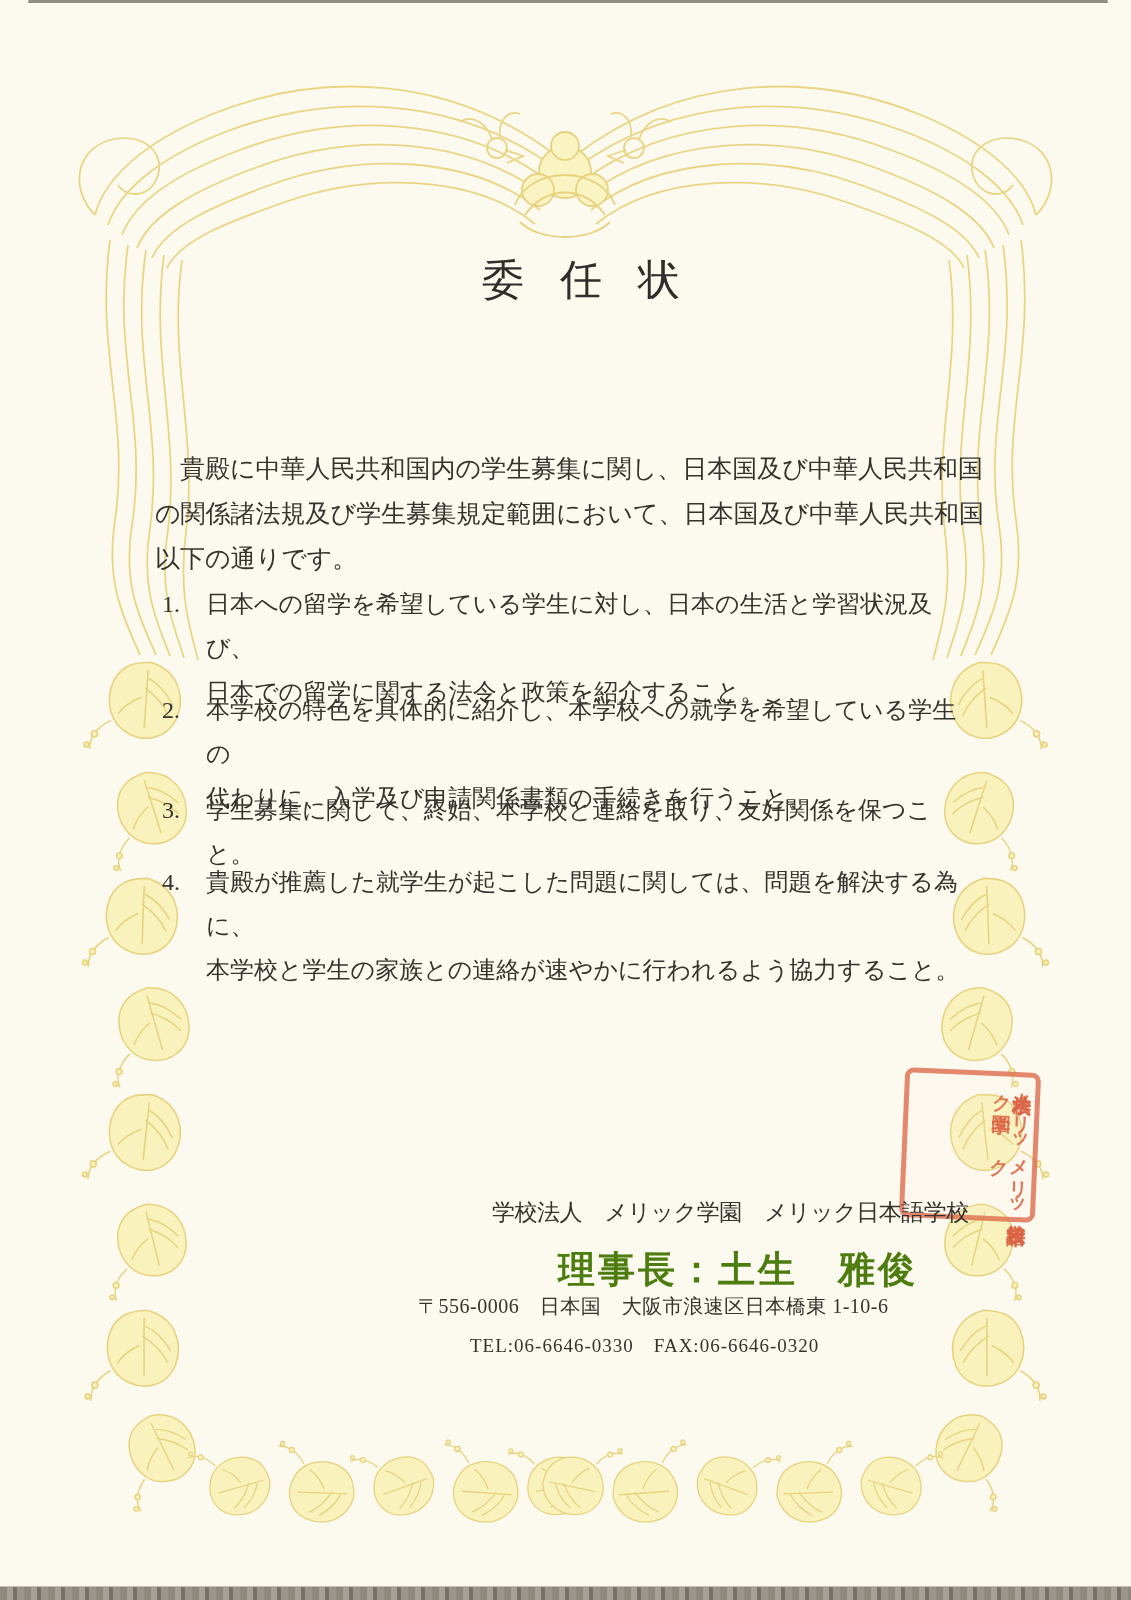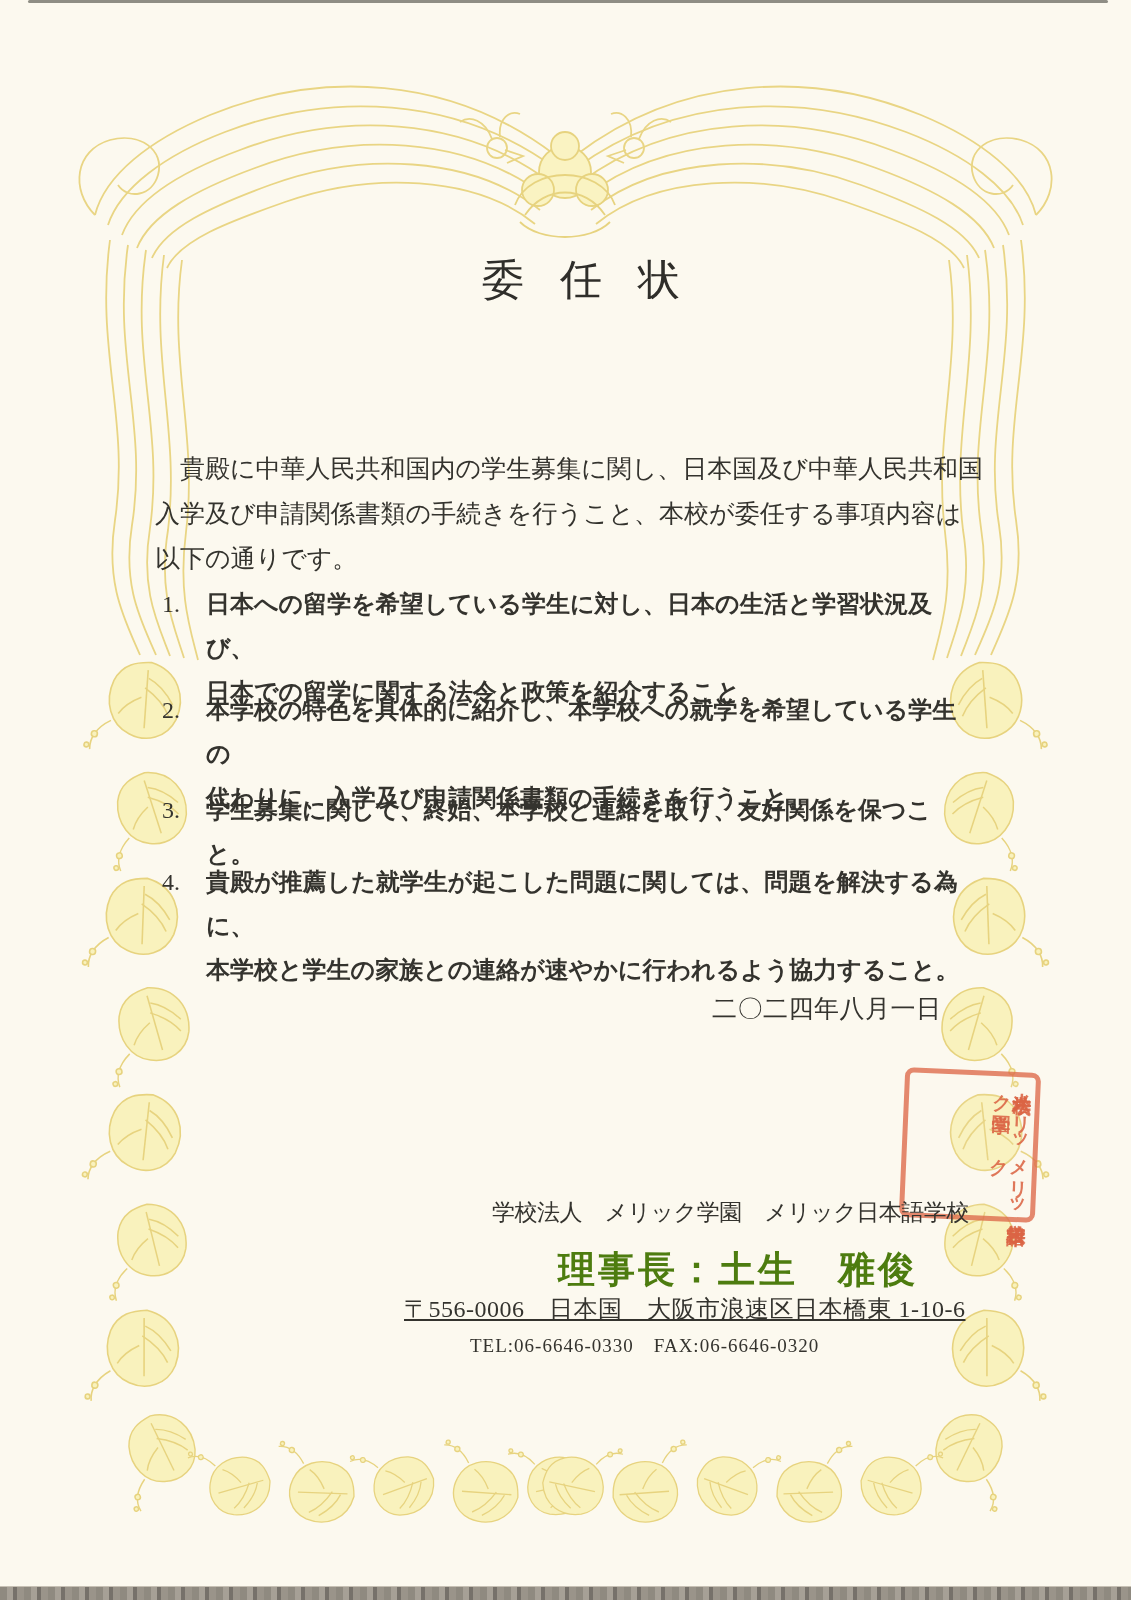--- a/index.html
+++ b/index.html
@@ -38,40 +38,40 @@
   .intro{
     position:absolute;top:446px;left:155px;width:830px;
     font-size:25px;line-height:45px;white-space:pre-wrap;
   }
   .item{
     position:absolute;left:158px;width:820px;
     display:flex;align-items:flex-start;
     font-size:24px;line-height:44px;
   }
   .item-number{flex:0 0 44px;padding-left:4px;}
-  .item-text{flex:1;white-space:pre-wrap;font-weight:bold;}
+  .item-text{flex:1;white-space:pre-wrap;}
   .item-1{top:582px;}
   .item-2{top:688px;}
   .item-3{top:788px;}
   .item-4{top:860px;}
   .date-line{
     position:absolute;top:992px;left:712px;
     font-size:25px;letter-spacing:0.5px;
   }
   .school-line{
     position:absolute;top:1160px;left:492px;
     font-size:23px;letter-spacing:-0.5px;margin-top:37px;
   }
   .signer-line{
     position:absolute;top:1206px;left:558px;
     font-size:37px;font-weight:bold;letter-spacing:3px;color:#4d7c0f;margin-top:39px;
   }
   .address-line{
-    position:absolute;top:1293px;left:404px;
-    font-size:24px;letter-spacing:0.5px;text-decoration:underline;
+    position:absolute;top:1293px;left:418px;
+    font-size:20px;letter-spacing:0.5px;
   }
   .tel-line{
     position:absolute;top:1333px;left:470px;
     font-size:19px;letter-spacing:1px;
   }
   
   .seal{
     position:absolute;top:1070px;left:902px;
     width:136px;height:150px;
     border:5px solid rgba(221,104,72,.78);
@@ -164,21 +164,21 @@
     </g>
   </svg>
 
   <div class="scan-top-line"></div>
   <div class="scan-bottom-strip"></div>
 
   <h1 class="doc-title">委　任　状</h1>
 
 
   <div class="intro">　貴殿に中華人民共和国内の学生募集に関し、日本国及び中華人民共和国
-入学及び申請関係書類の手続きを行うこと、本校が委任する事項内容は
+の関係諸法規及び学生募集規定範囲において、日本国及び中華人民共和国
 以下の通りです。</div>
 
   <div class="item item-1">
     <span class="item-number">1.</span>
     <span class="item-text">日本への留学を希望している学生に対し、日本の生活と学習状況及び、
 日本での留学に関する法令と政策を紹介すること。</span>
   </div>
   <div class="item item-2">
     <span class="item-number">2.</span>
     <span class="item-text">本学校の特色を具体的に紹介し、本学校への就学を希望している学生の
@@ -187,21 +187,20 @@
   <div class="item item-3">
     <span class="item-number">3.</span>
     <span class="item-text">学生募集に関して、終始、本学校と連絡を取り、友好関係を保つこと。</span>
   </div>
   <div class="item item-4">
     <span class="item-number">4.</span>
     <span class="item-text">貴殿が推薦した就学生が起こした問題に関しては、問題を解決する為に、
 本学校と学生の家族との連絡が速やかに行われるよう協力すること。</span>
   </div>
 
-  <div class="date-line">二〇二四年八月一日</div>
 
   <div class="seal">
     <div class="seal-inner">
       <span class="seal-col">学校法人</span>
       <span class="seal-col">メリック学園</span>
       <span class="seal-col">メリック</span>
       <span class="seal-col">日本語学校</span>
     </div>
   </div>
 

